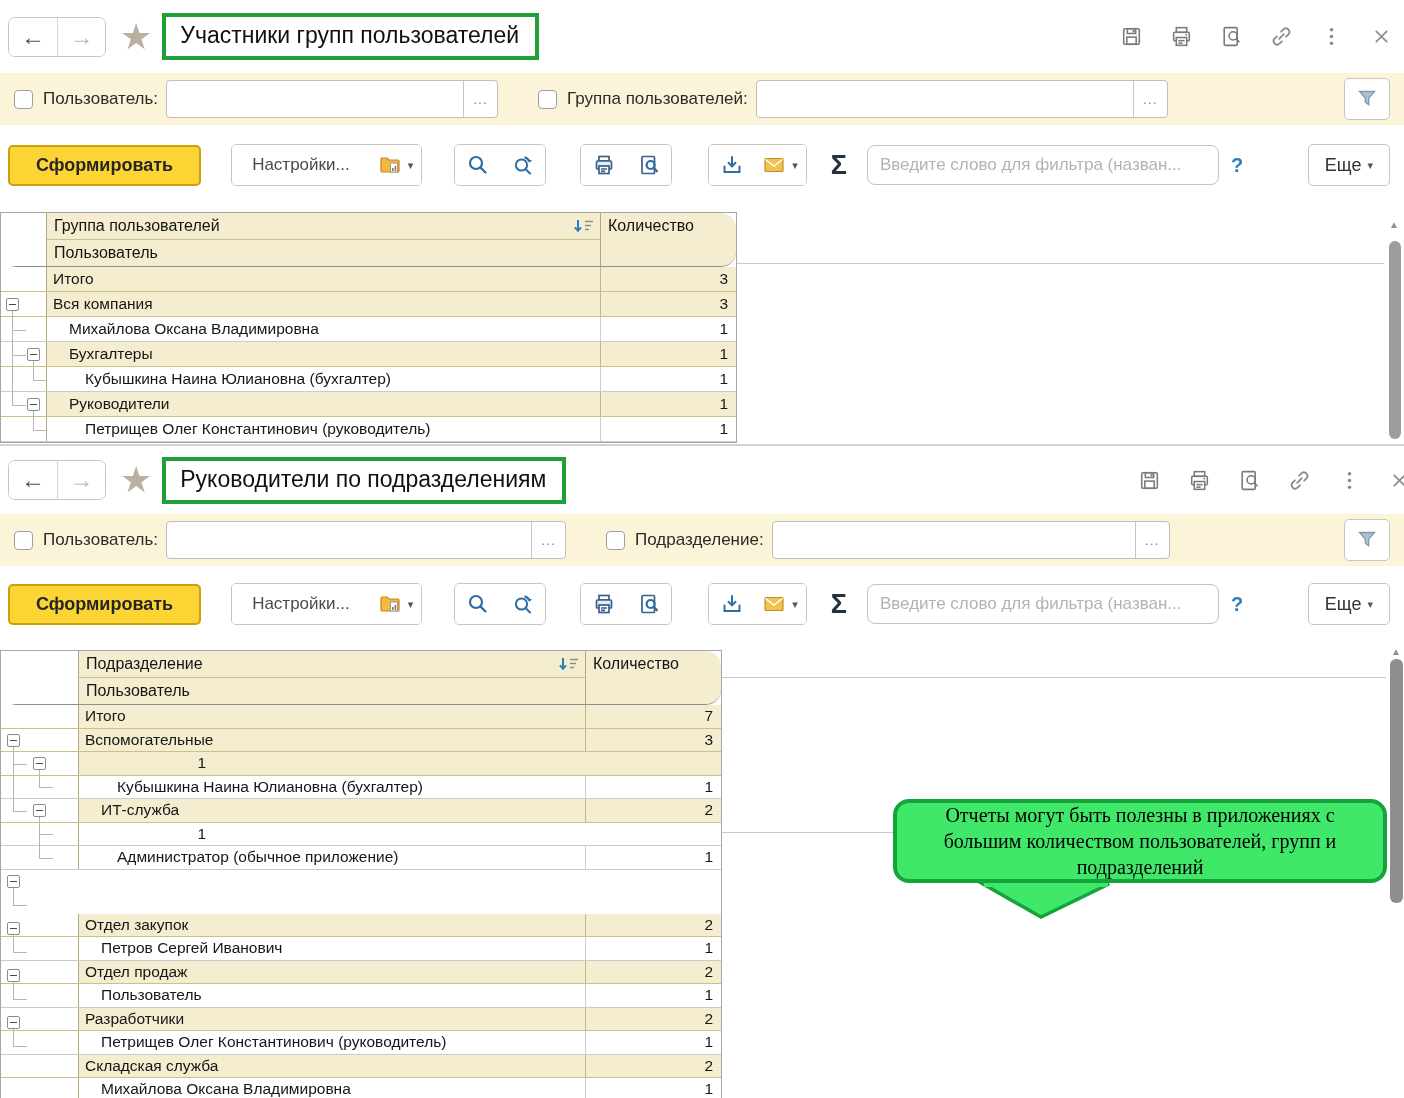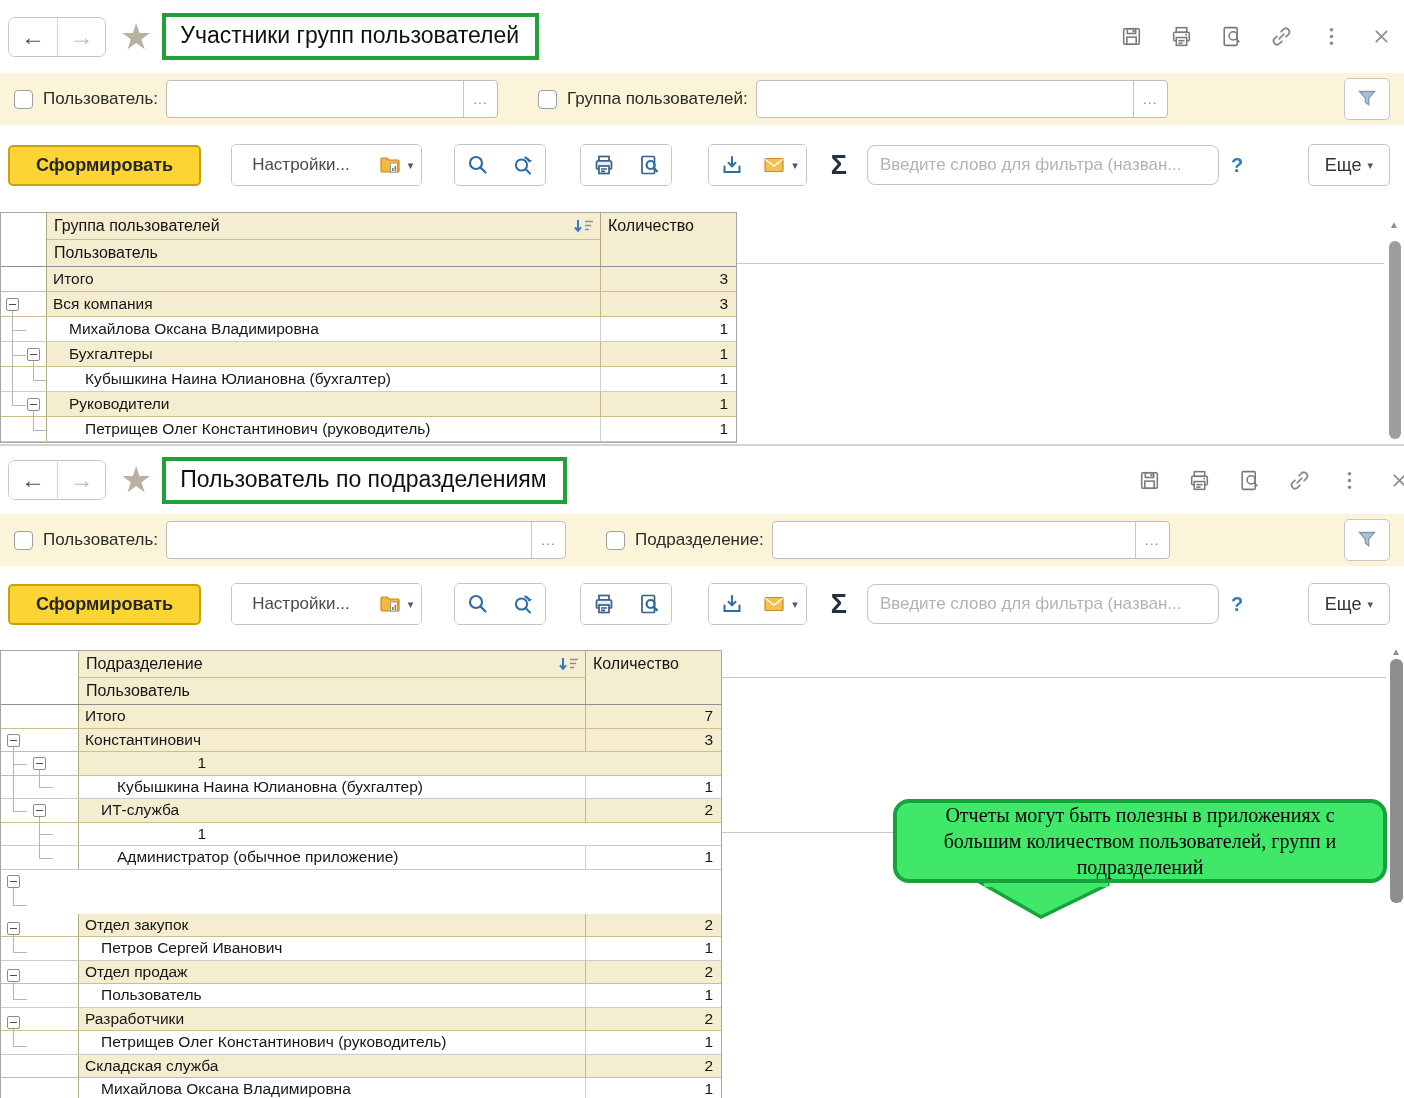--- a/index.html
+++ b/index.html
@@ -48,21 +48,21 @@
   .help { color:#2D7DC1; font-size:20px; font-weight:bold; margin-left:12px; }
   .more-btn { height:42px; margin-left:auto; margin-right:6px; border:1px solid #c6c6c6; border-radius:5px; background:#fff; padding:0 16px; font-size:18px; color:#333; display:flex; align-items:center; font-family:inherit; }
 
   
   .report { position:relative; }
   #win0 .report { height:239px; }
   #win1 .report { height:456px; }
   .rtable { position:absolute; left:0; background:#fff; border:1px solid #a6a6a6; }
   #win0 .rtable { top:7px; }
   #win1 .rtable { top:8px; }
-  .thead { display:flex; background:#F5EDCF; border-bottom:1px solid #8f8f8f; }
+  .thead { display:flex; background:#F5EDCF; border-bottom:1px solid #8f8f8f;border-radius:15px; }
   .h-gutter { background:#fff; border-right:1px solid #b3a87f; }
   .h-c1 { display:flex; flex-direction:column; border-right:1px solid #b3a87f; }
   .h-row1 { height:27px; display:flex; align-items:center; padding-left:7px; border-bottom:1px solid #cabf93; font-size:16px; color:#141414; position:relative; }
   .h-row2 { height:26px; display:flex; align-items:center; padding-left:7px; font-size:16px; color:#141414; }
   .h-c2 { padding:4px 6px 0 7px; font-size:16px; color:#141414; }
   .sort-ic { position:absolute; right:4px; top:5px; }
   .tbody { position:relative; }
   .trow { display:flex; border-bottom:1px solid #cbcbcb; background:#fff; }
   .trow.total, .trow.group { background:#F5EDCF; border-bottom-color:#cdbe8b; }
   .tg { background:#fff; border-right:1px solid #b3a87f; }
@@ -326,21 +326,21 @@
     <div class="nav-group">
       <div class="nav-btn">
           <span class="arr-back">←</span>
         </div>
       <div class="nav-btn">
           <span class="arr-fwd">→</span>
         </div>
     </div>
     <span class="star">★</span>
     <div class="title-box">
-      <span>Пользователь по подразделениям</span>
+      <span>Руководители по подразделениям</span>
     </div>
     <div class="tb-icons" style="margin-right:-8px">
       <span class="ticon">
           <svg width="25" height="25" viewBox="0 0 24 24" fill="none" stroke="#7a7a7a" stroke-width="1.5">
             <rect x="4.5" y="4.5" width="15" height="15" rx="1.2"></rect>
             <rect x="8" y="4.5" width="8" height="4.6"></rect>
             <rect x="7.5" y="12.6" width="9" height="6.9"></rect>
             <rect x="13" y="5.6" width="2" height="2.4" fill="#7a7a7a" stroke="none"></rect>
           </svg>
         </span>
@@ -499,21 +499,21 @@
         <div class="h-c2" style="width:135px"><span>Количество</span></div>
       </div>
       <div class="tbody">
           <div class="trow total" style="height: 23.5px;">
             <div class="tg" style="width: 78px;"></div>
             <div class="tc1" style="width: 507px; padding-left: 6px;">Итого</div>
             <div class="tc2" style="width: 135px;">7</div>
           </div>
           <div class="trow group" style="height: 23.5px;">
             <div class="tg" style="width: 78px;"></div>
-            <div class="tc1" style="width: 507px; padding-left: 6px;">Константинович</div>
+            <div class="tc1" style="width: 507px; padding-left: 6px;">Вспомогательные</div>
             <div class="tc2" style="width: 135px;">3</div>
           </div>
           <div class="trow group" style="height: 23.5px;">
             <div class="tg" style="width: 78px;"></div>
             <div class="tc2" style="width: 135px;">1</div>
           </div>
           <div class="trow item" style="height: 23.5px;">
             <div class="tg" style="width: 78px;"></div>
             <div class="tc1" style="width: 507px; padding-left: 38px;">Кубышкина Наина Юлиановна (бухгалтер)</div>
             <div class="tc2" style="width: 135px;">1</div>

